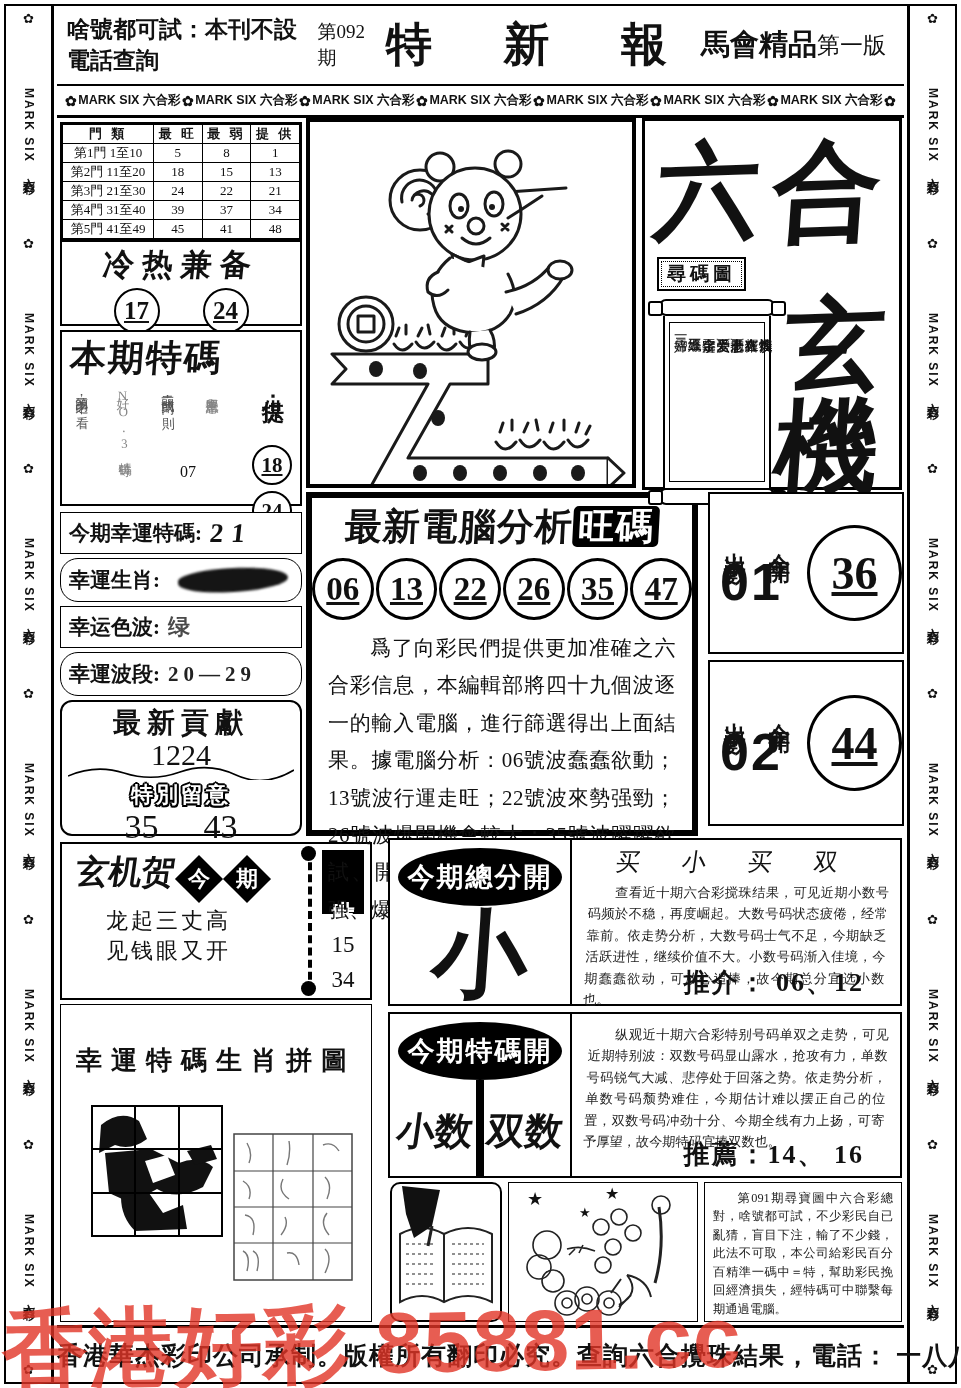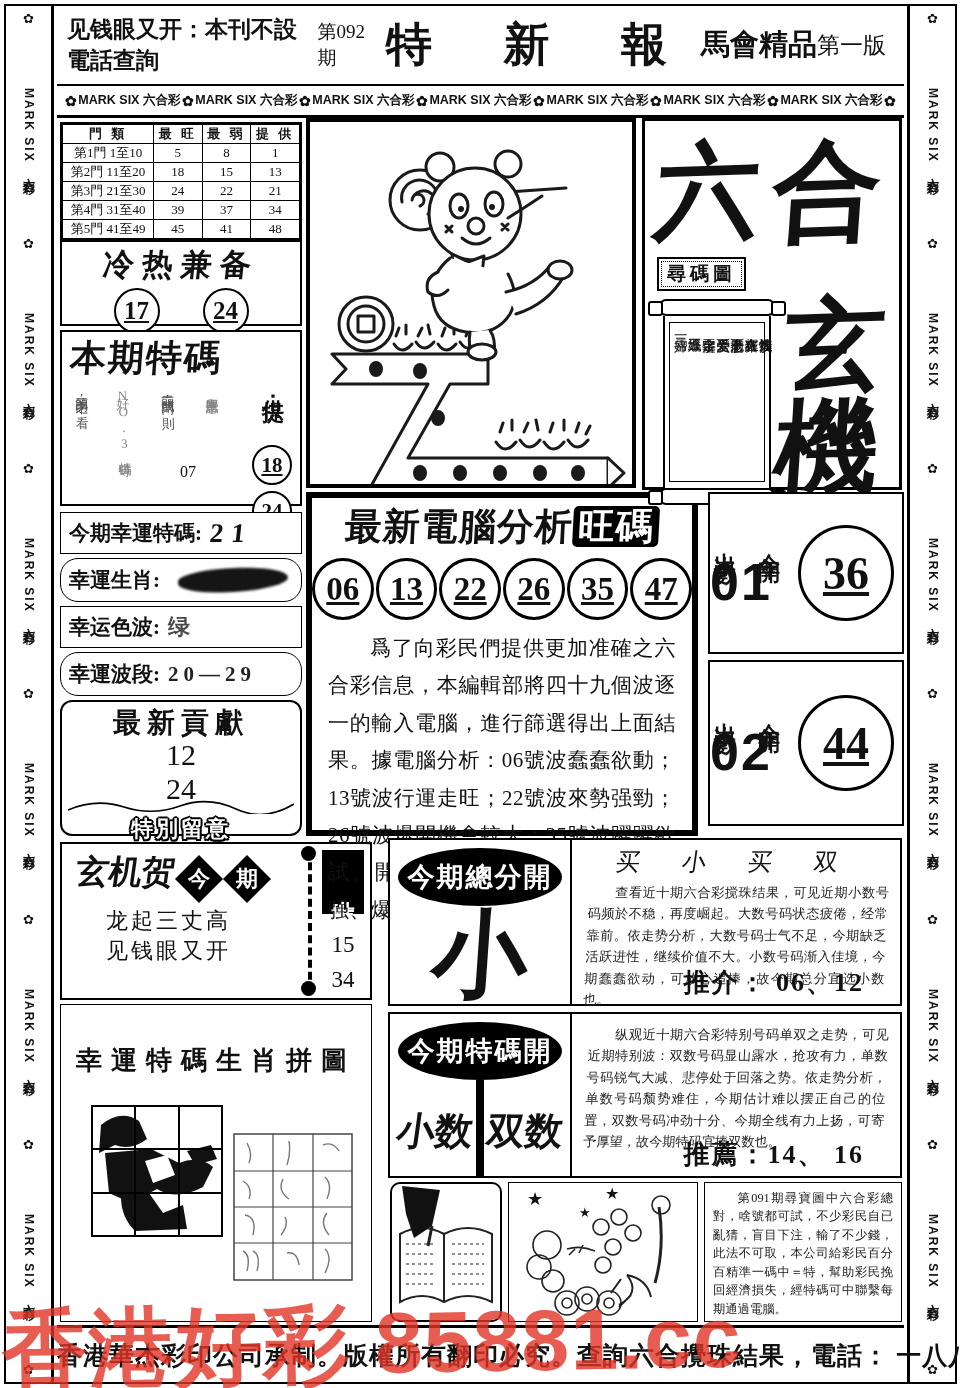--- a/index.html
+++ b/index.html
@@ -64,21 +64,21 @@
   .rounded{border-radius:18px;padding-left:8px;}
   .lucky-val{font-size:27px;letter-spacing:8px;transform:skewX(-6deg);}
   .smudge{width:110px;height:24px;background:#151515;border-radius:45% 60% 50% 55%;filter:blur(1.2px);
           transform:rotate(-4deg);margin-left:18px;}
   .wave-val{font-size:21px;letter-spacing:5px;color:#222;}
   .green-val{font-size:22px;color:#4a4a4a;filter:blur(.4px);}
 
   .contrib{left:60px;top:700px;width:242px;height:136px;border:2px solid #000;border-radius:12px;
            box-sizing:border-box;text-align:center;background:#fff;}
   .contrib-title{font-size:28px;font-weight:900;letter-spacing:6px;margin-top:2px;}
-  .contrib-nums{display:flex;justify-content:center;padding:0 34px;font-size:30px;margin-top:-4px;flex-direction:column;}
+  .contrib-nums{display:flex;justify-content:center;padding:0 34px;font-size:30px;margin-top:-4px;}
   .contrib-wave{display:block;margin:-8px auto 0;}
   .outline-text{color:#fff;font-weight:900;font-size:22px;letter-spacing:3px;
     text-shadow:-1.5px -1.5px 0 #000,1.5px -1.5px 0 #000,-1.5px 1.5px 0 #000,1.5px 1.5px 0 #000,
                 0 2px 0 #000,0 -2px 0 #000,2px 0 0 #000,-2px 0 0 #000;}
   .contrib-nums2{display:flex;justify-content:space-around;padding:0 40px;font-size:34px;margin-top:-2px;}
 
   .verse{left:60px;top:842px;width:312px;height:158px;border:2px solid #000;box-sizing:border-box;background:#fff;}
   .verse-title{font-size:33px;font-weight:900;transform:skewX(-8deg);margin:6px 0 0 14px;display:inline-block;}
   .diamond{display:inline-block;width:34px;height:34px;background:#000;transform:rotate(45deg);margin:0 7px;vertical-align:middle;}
   .diamond span{display:block;transform:rotate(-45deg);color:#fff;font-size:22px;font-weight:bold;text-align:center;line-height:34px;}
@@ -113,21 +113,21 @@
                 padding:2px 8px;font-size:19px;font-weight:900;letter-spacing:4px;}
   .scroll{position:absolute;left:8px;top:178px;width:128px;}
   .roller{position:relative;height:13px;border:2px solid #000;border-radius:7px;background:#fff;margin:0 6px;}
   .roller::before,.roller::after{content:"";position:absolute;top:0px;width:11px;height:11px;border:2px solid #000;border-radius:3px;background:#fff;}
   .roller::before{left:-13px;} .roller::after{right:-13px;}
   .scroll-body{border-left:2px solid #000;border-right:2px solid #000;margin:0 10px;padding:6px 4px;background:#fff;}
   .scroll-inner{border:1.5px solid #000;padding:5px 3px;display:flex;flex-direction:row-reverse;justify-content:space-around;height:148px;}
   .poem-col{writing-mode:vertical-rl;text-orientation:upright;font-size:13.5px;line-height:1.05;letter-spacing:0;}
 
   .count{border:2px solid #000;box-sizing:border-box;left:708px;width:196px;background:#fff;display:flex;align-items:center;}
-  .count-left{width:88px;}
+  .count-left{width:88px;padding-left:10px;}
   .count-labels{display:flex;gap:14px;}
   .vlab{writing-mode:vertical-rl;text-orientation:upright;font-size:22px;font-weight:bold;letter-spacing:5px;}
   .count-big{font:bold 52px "Liberation Sans",sans-serif;letter-spacing:2px;margin-top:2px;}
   .c92{width:90px;height:90px;font-size:46px;border-width:3px;}
 
   
   .split-box{left:388px;width:514px;border:2.5px solid #000;box-sizing:border-box;background:#fff;display:flex;}
   .sb-left{width:182px;border-right:2px solid #000;box-sizing:border-box;text-align:center;position:relative;}
   .oval{display:inline-flex;align-items:center;justify-content:center;background:#000;color:#fff;
         border-radius:50%;font-weight:900;white-space:nowrap;}
@@ -186,21 +186,21 @@
     <span class="bflower">✿</span>
     <span class="vmark">MARK SIX 六合彩</span>
     <span class="bflower">✿</span>
     <span class="vmark">MARK SIX 六合彩</span>
     <span class="bflower">✿</span>
     <span class="vmark">MARK SIX 六合彩</span>
     <span class="bflower">✿</span>
   </div>
 
   <div class="header">
-    <span class="hdr-notice">见钱眼又开：本刊不設電話查詢</span>
+    <span class="hdr-notice">啥號都可試：本刊不設電話查詢</span>
     <span class="hdr-issue">第092期</span>
     <span class="hdr-title">特 新 報</span>
     <span class="hdr-sub">馬會精品</span>
     <span class="hdr-ed">第一版</span>
   </div>
 
   <div class="flowerrow">
     <span class="fl">✿</span>
     <span>MARK SIX 六合彩</span>
     <span class="fl">✿</span>

